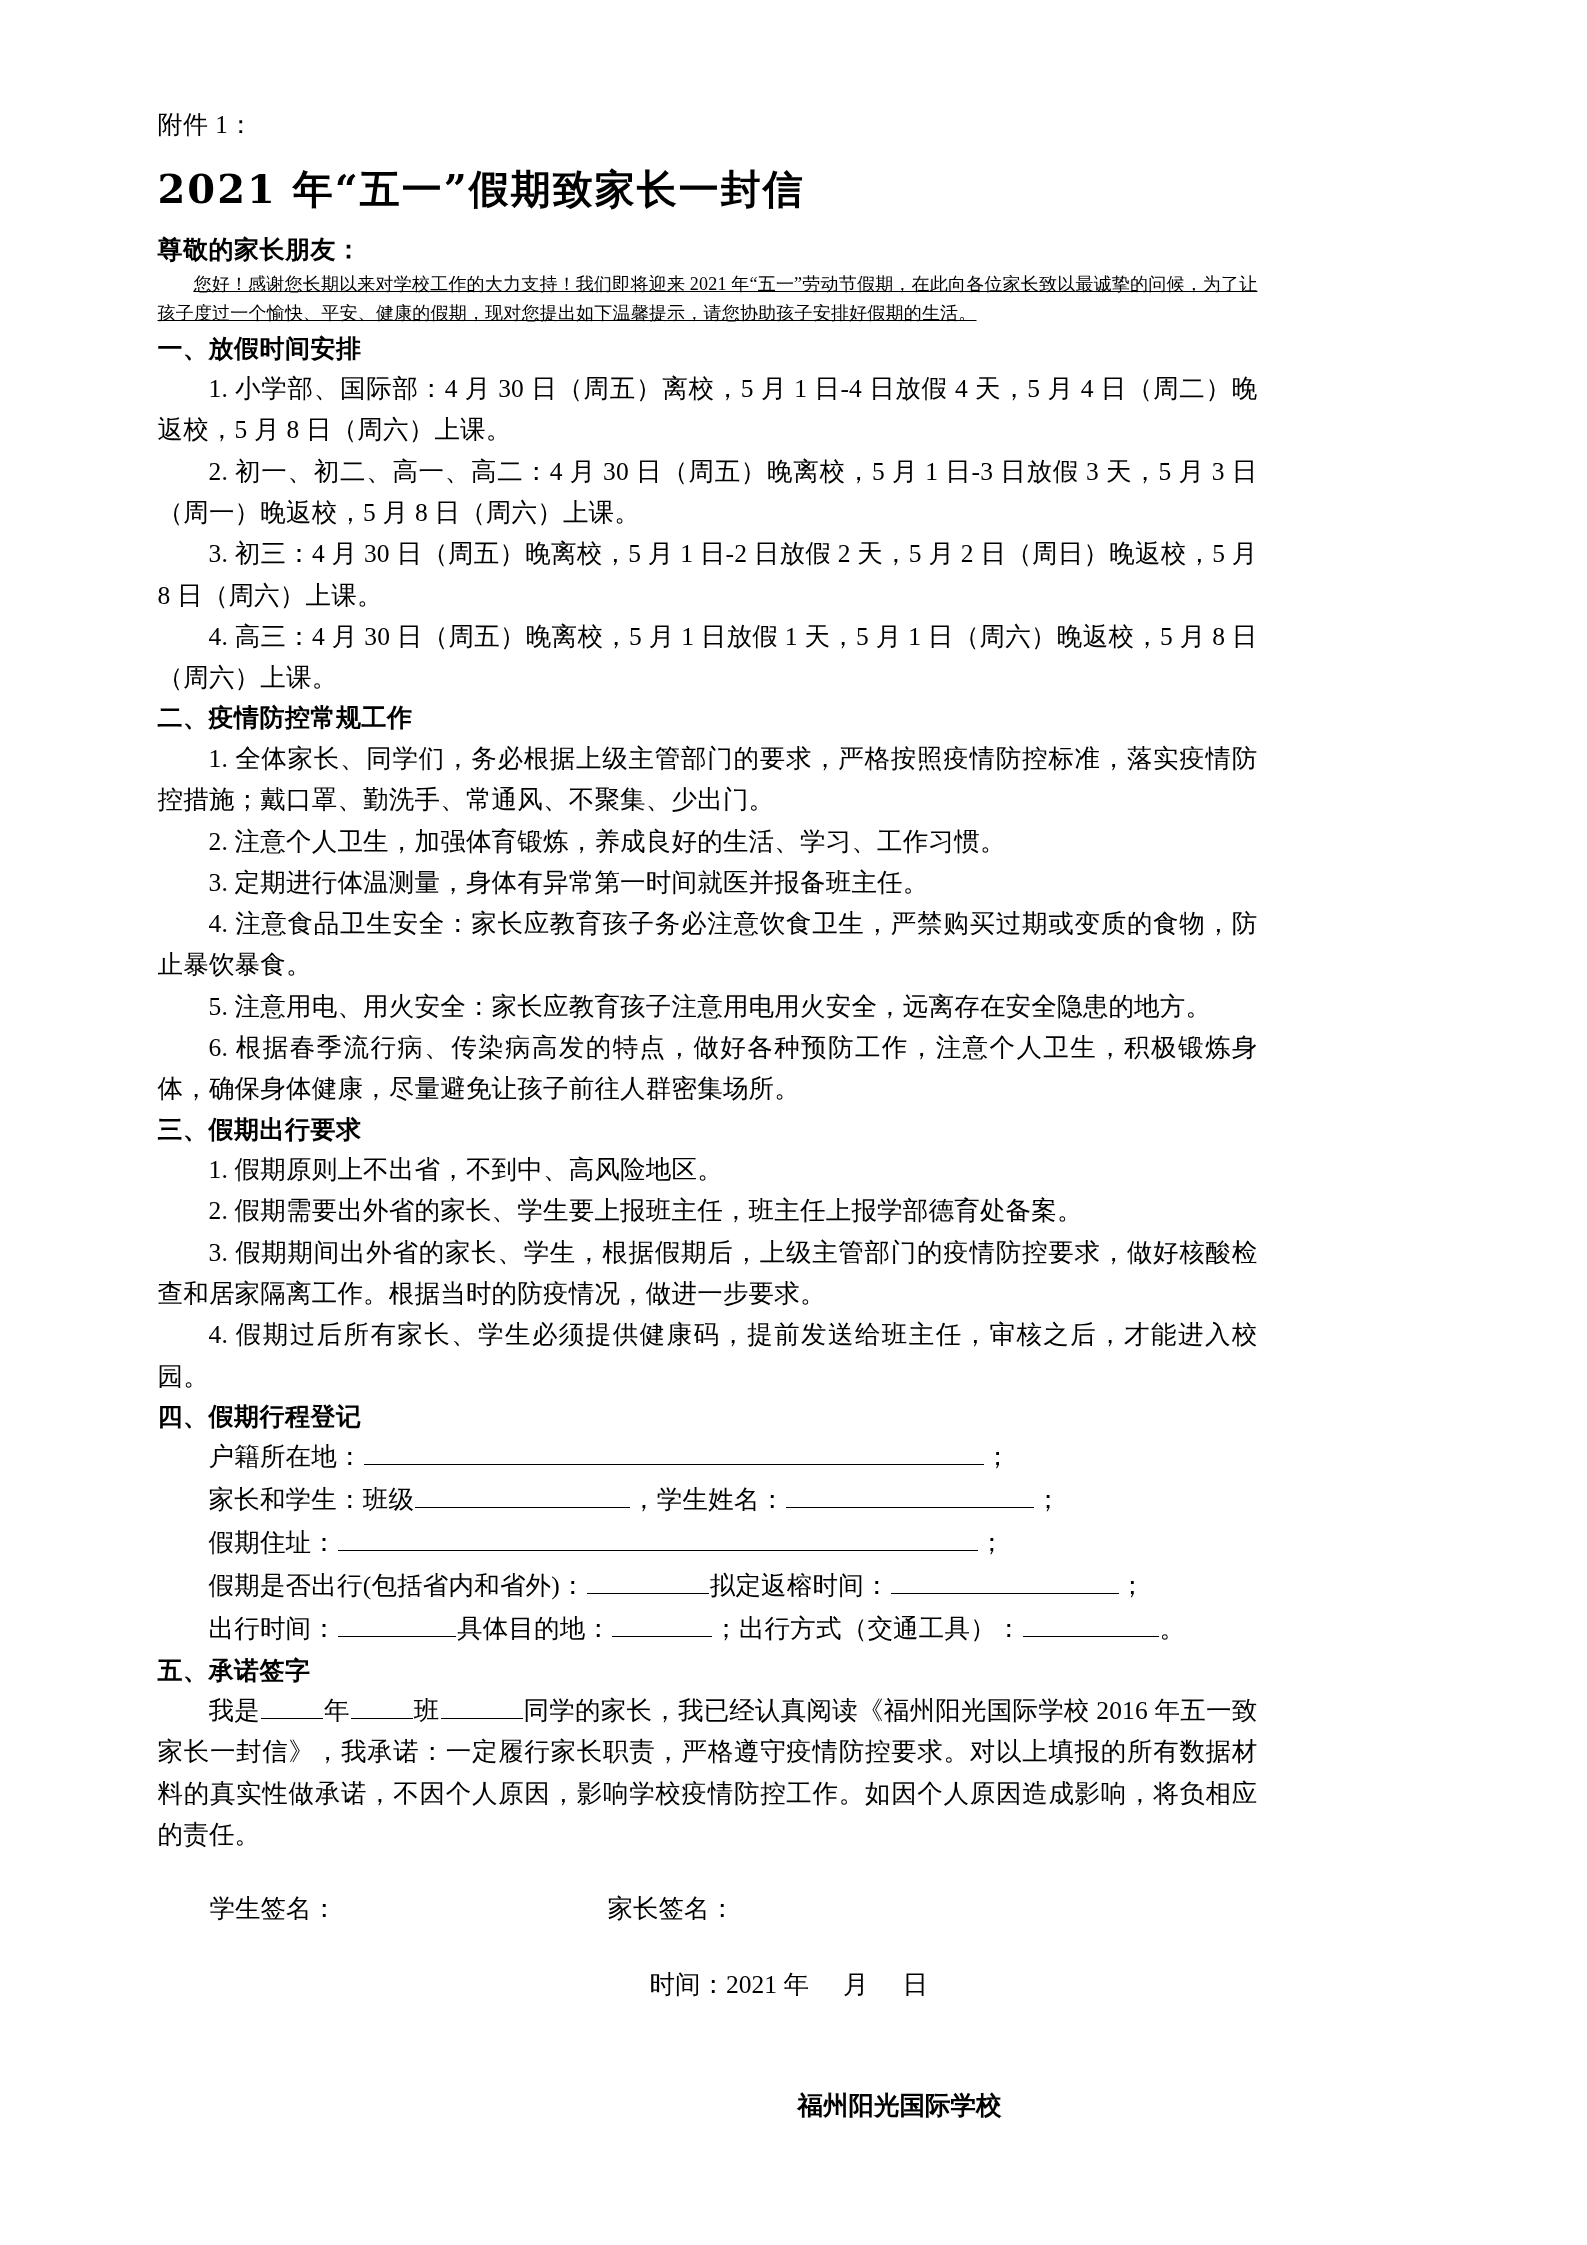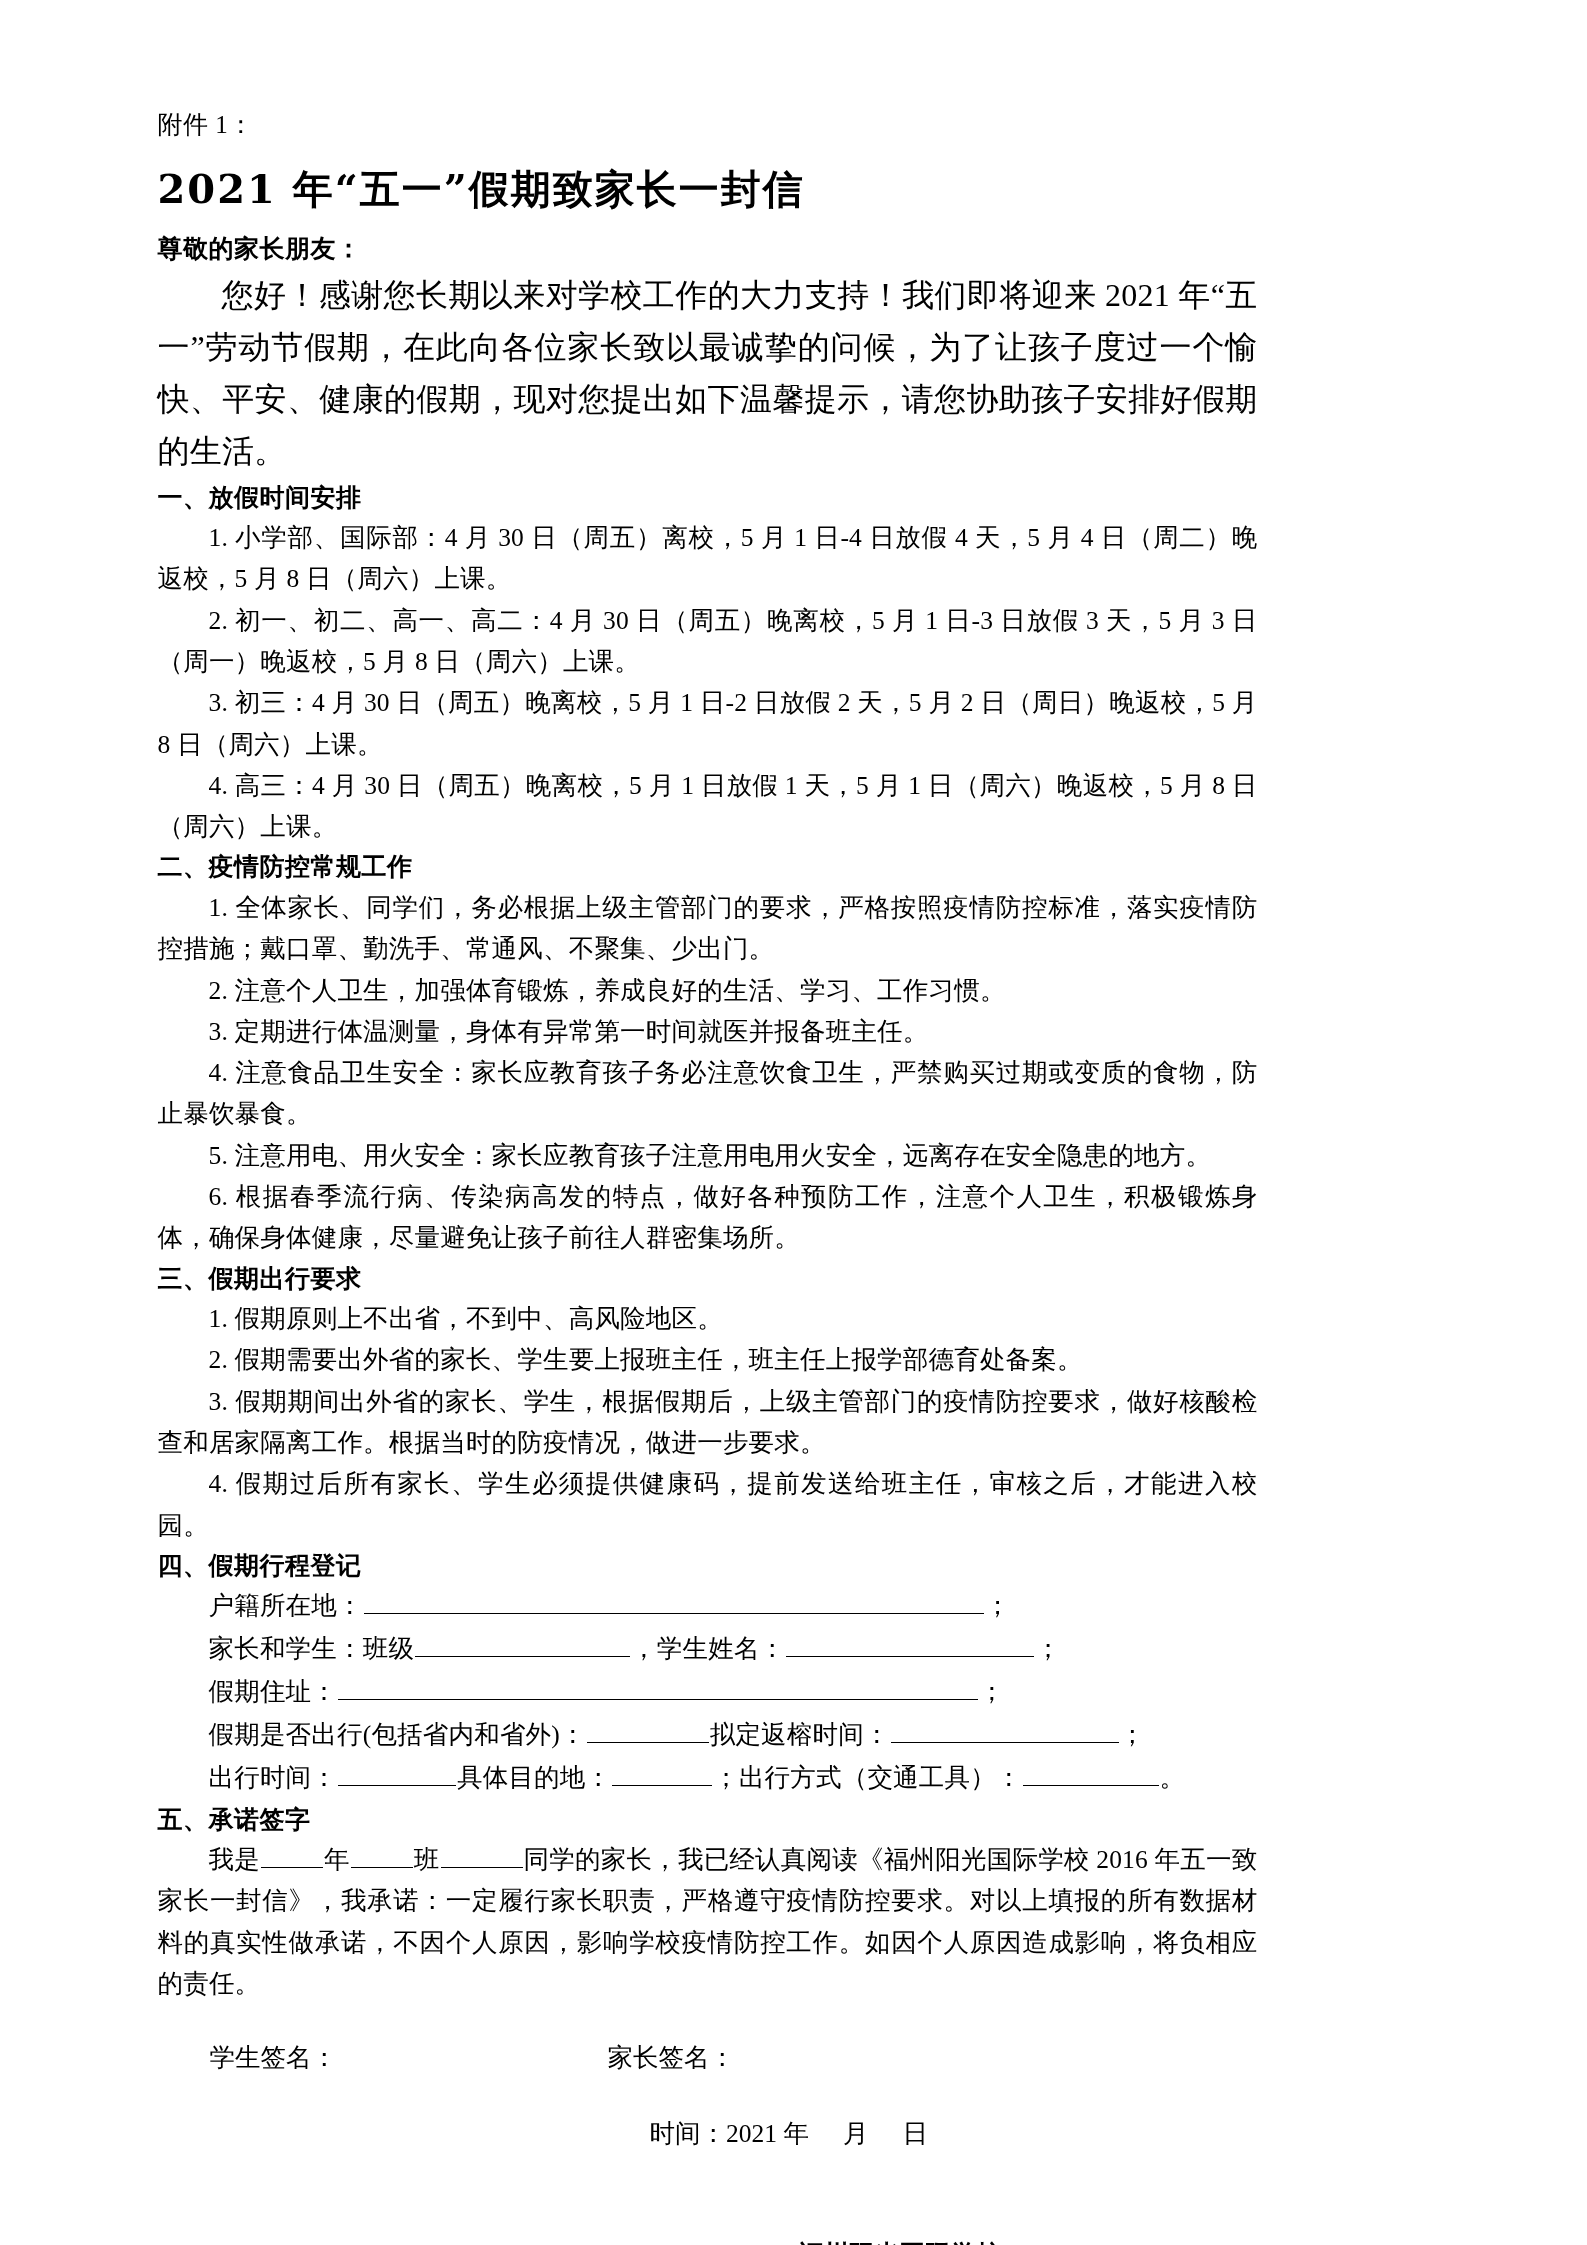--- a/index.html
+++ b/index.html
@@ -41,37 +41,38 @@
     font-weight: 700;
     font-size: 40px;
     letter-spacing: 2px;
     margin: 18px 0 14px 0;
     line-height: 1.35;
     white-space: nowrap;
   }
 
   
   .salutation {
-    font-family: Liberation Serif, serif;
+    font-family: Liberation Sans, sans-serif;
     font-weight: 700;
     font-size: 25px;
     line-height: 1.55;
     margin: 0 0 2px 0;
     letter-spacing: 0.5px;
   }
 
   
   p.para {
-    font-size: 32px;
+    font-size: 18px;
     line-height: 1.62;
     margin: 0;
     text-align: justify;
     text-justify: inter-ideograph;
     text-indent: 2em;
     letter-spacing: 0.2px;
+    text-decoration: underline;
   }
 
   
   .sec-head {
     font-family: "DejaVu Sans", "Liberation Sans", sans-serif;
     font-weight: 700;
     font-size: 25px;
     line-height: 1.58;
     margin: 0;
     letter-spacing: 0.5px;

